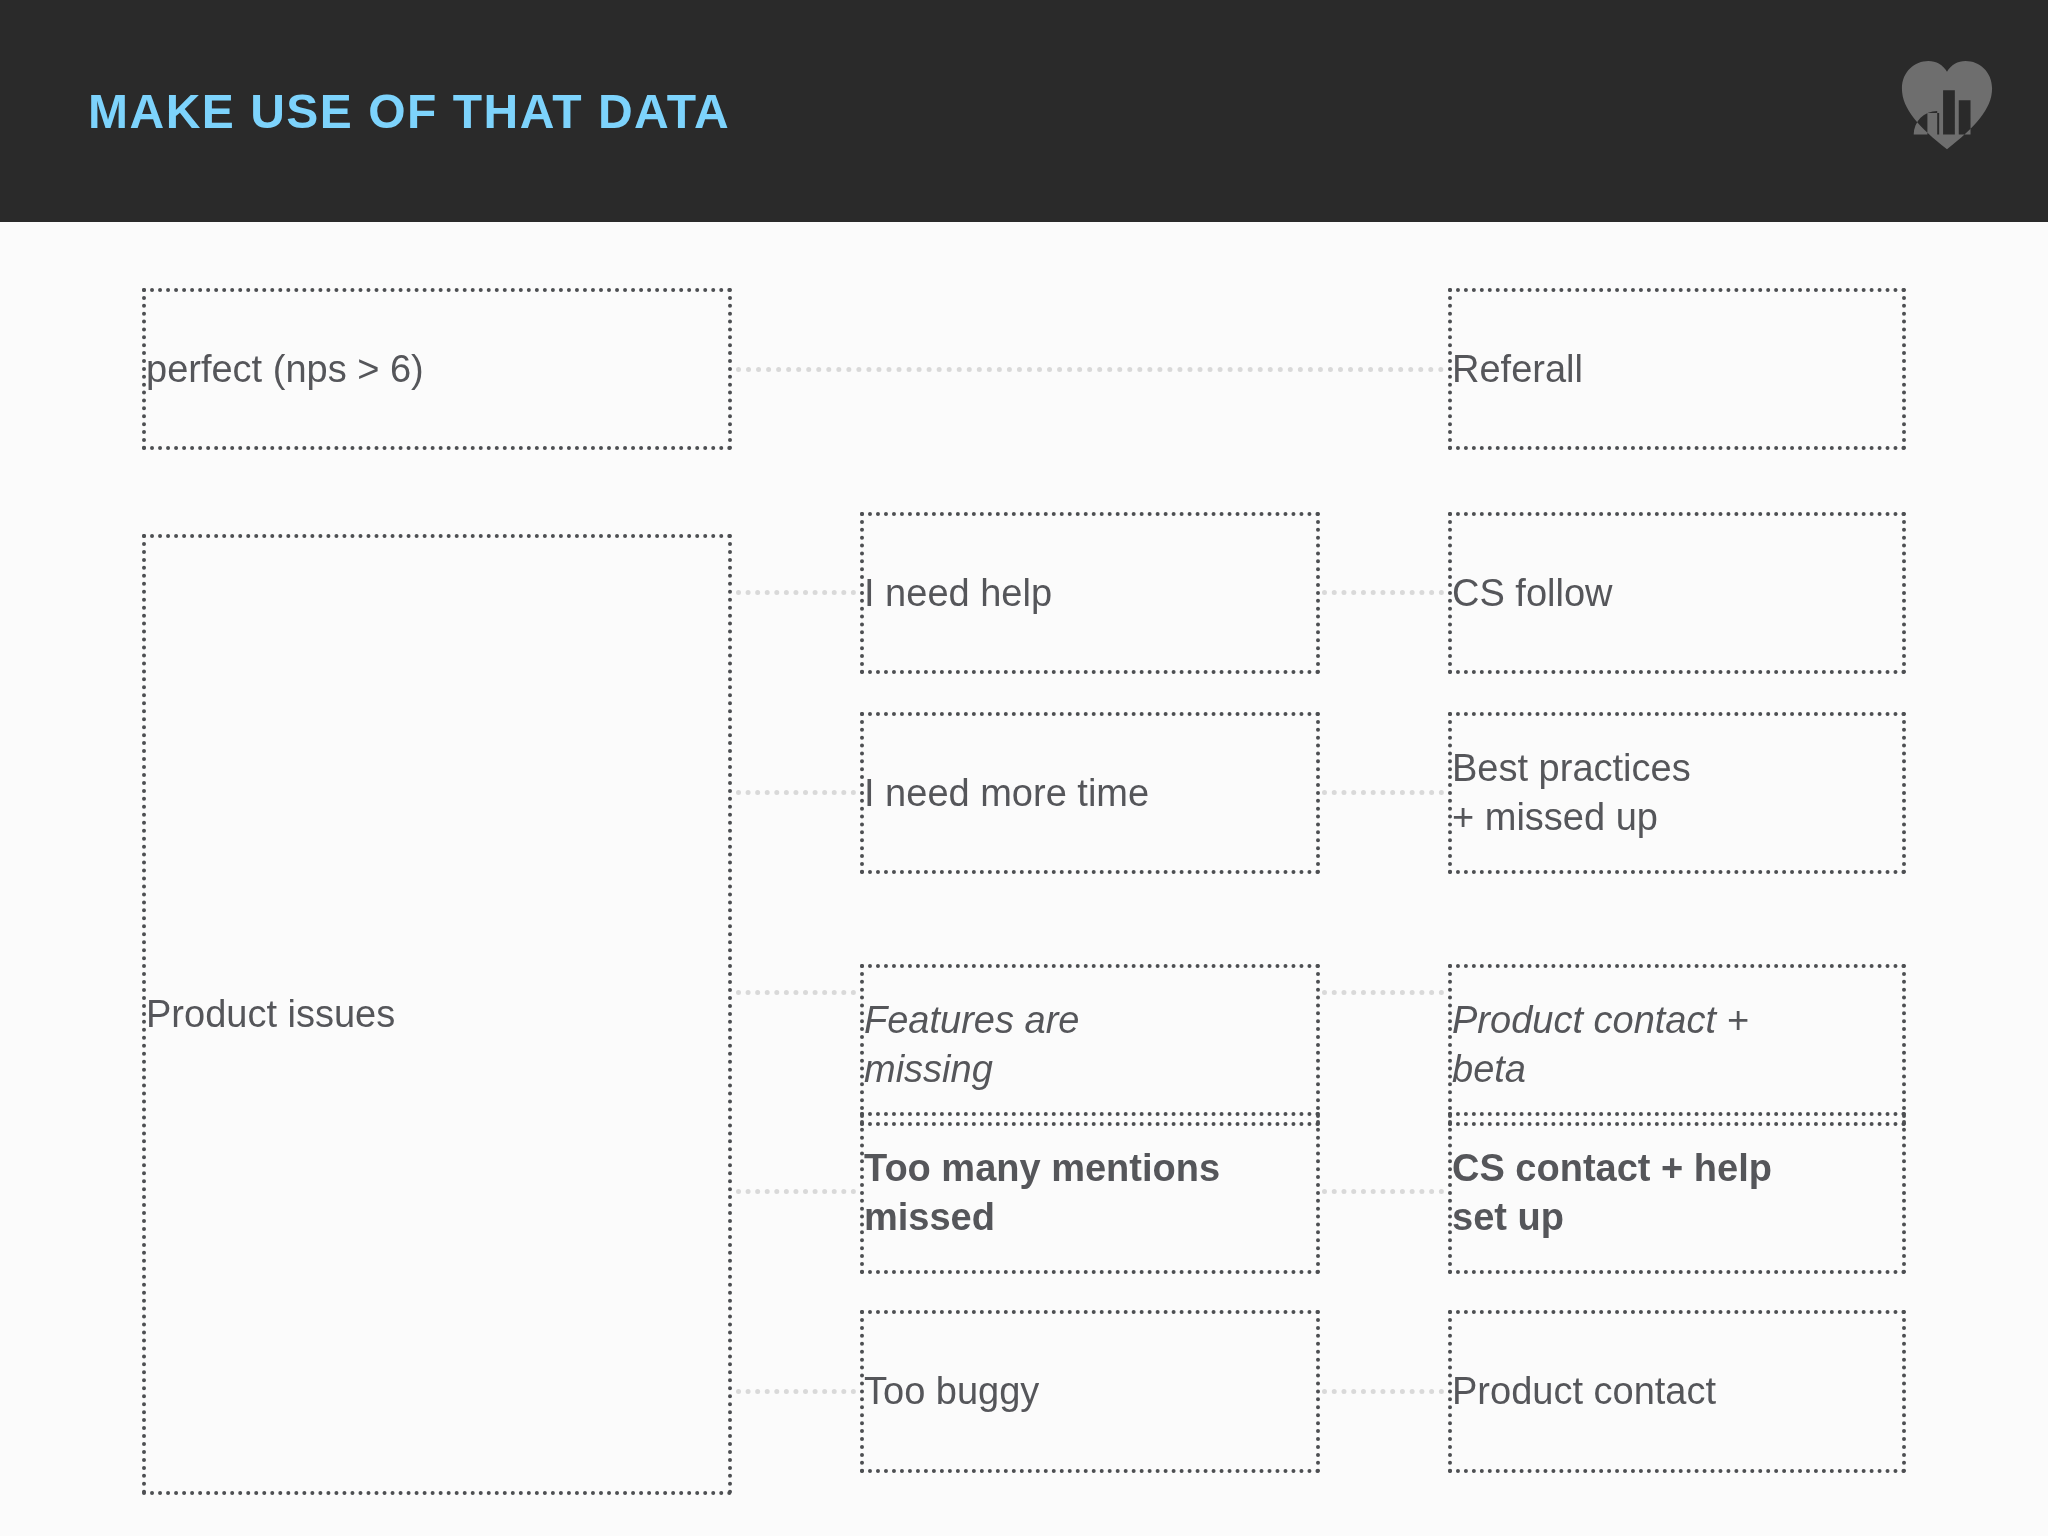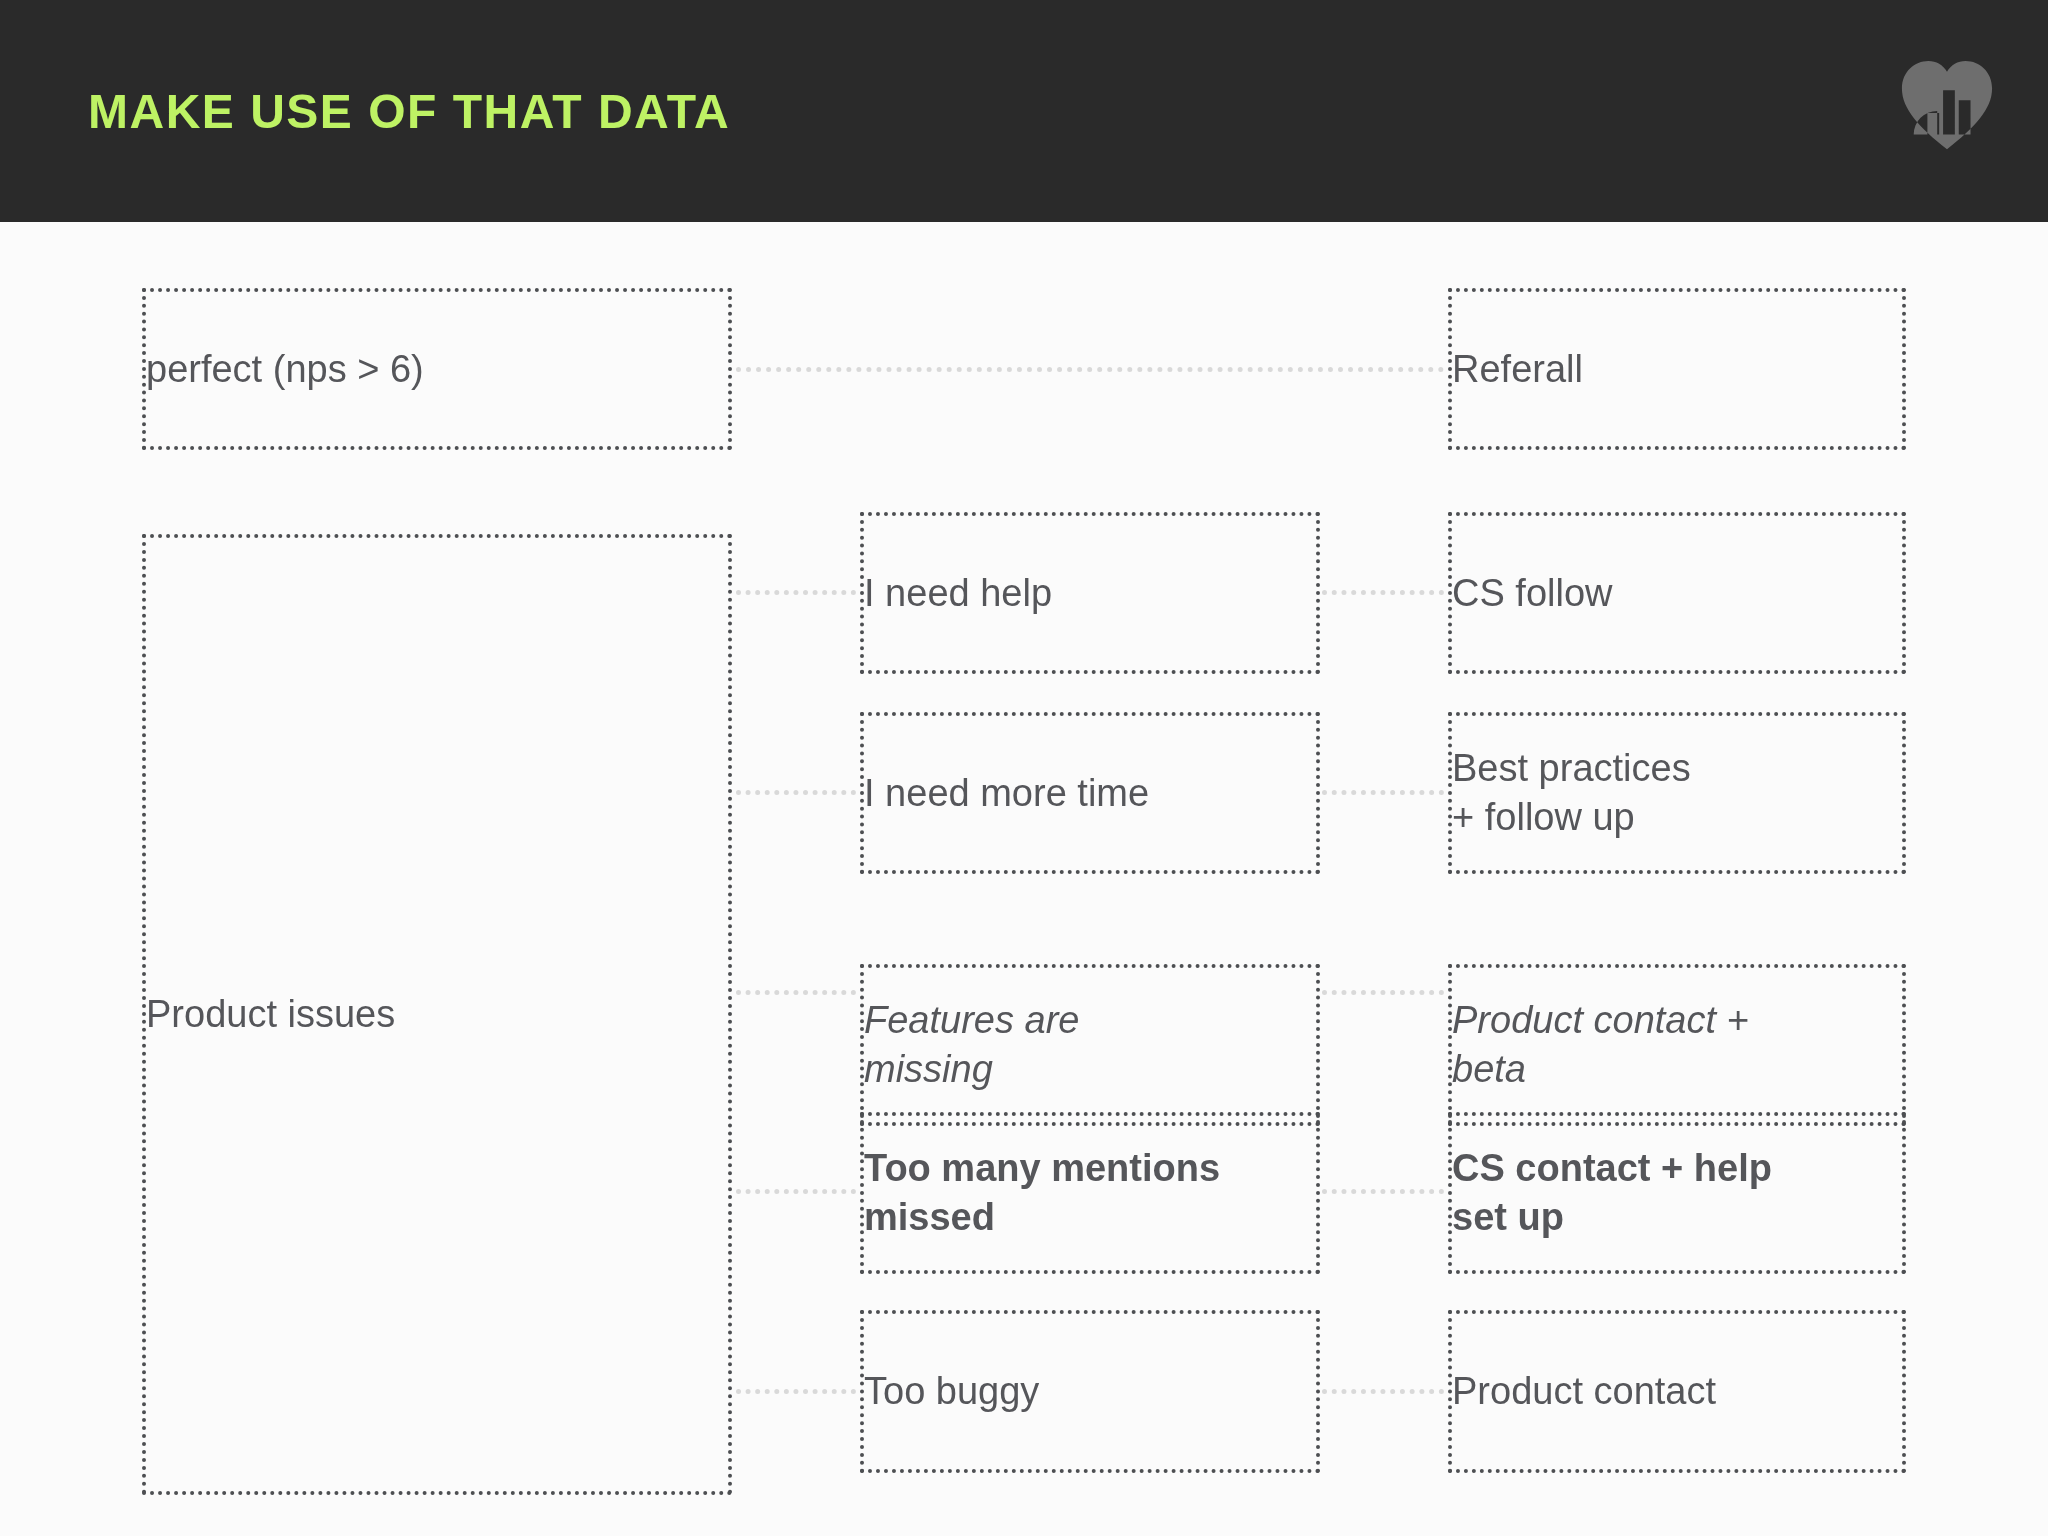--- a/index.html
+++ b/index.html
@@ -23,21 +23,21 @@
     display: flex;
     align-items: center;
   }
   .header-title {
     position: absolute;
     left: 88px;
     top: 0;
     height: 222px;
     display: flex;
     align-items: center;
-    color: #bef264;
+    color: #7dd3fc;
     font-size: 48px;
     font-weight: 700;
     letter-spacing: 1.5px;
     white-space: nowrap;
   }
   .logo {
     position: absolute;
     left: 1898px;
     top: 58px;
     width: 98px;
@@ -139,21 +139,21 @@
 </div>
 
 <div class="node col-right row-top">
   <span>Referall</span>
 </div>
 <div class="node col-right row-1">
   <span>CS follow</span>
 </div>
 <div class="node col-right row-2">
   <span>Best practices</span>
-  <span>+ follow up</span>
+  <span>+ missed up</span>
 </div>
 <div class="node col-right row-3">
   <span>Product contact +</span>
   <span>beta</span>
 </div>
 <div class="node col-right row-4">
   <span>CS contact + help</span>
   <span>set up</span>
 </div>
 <div class="node col-right row-5">

